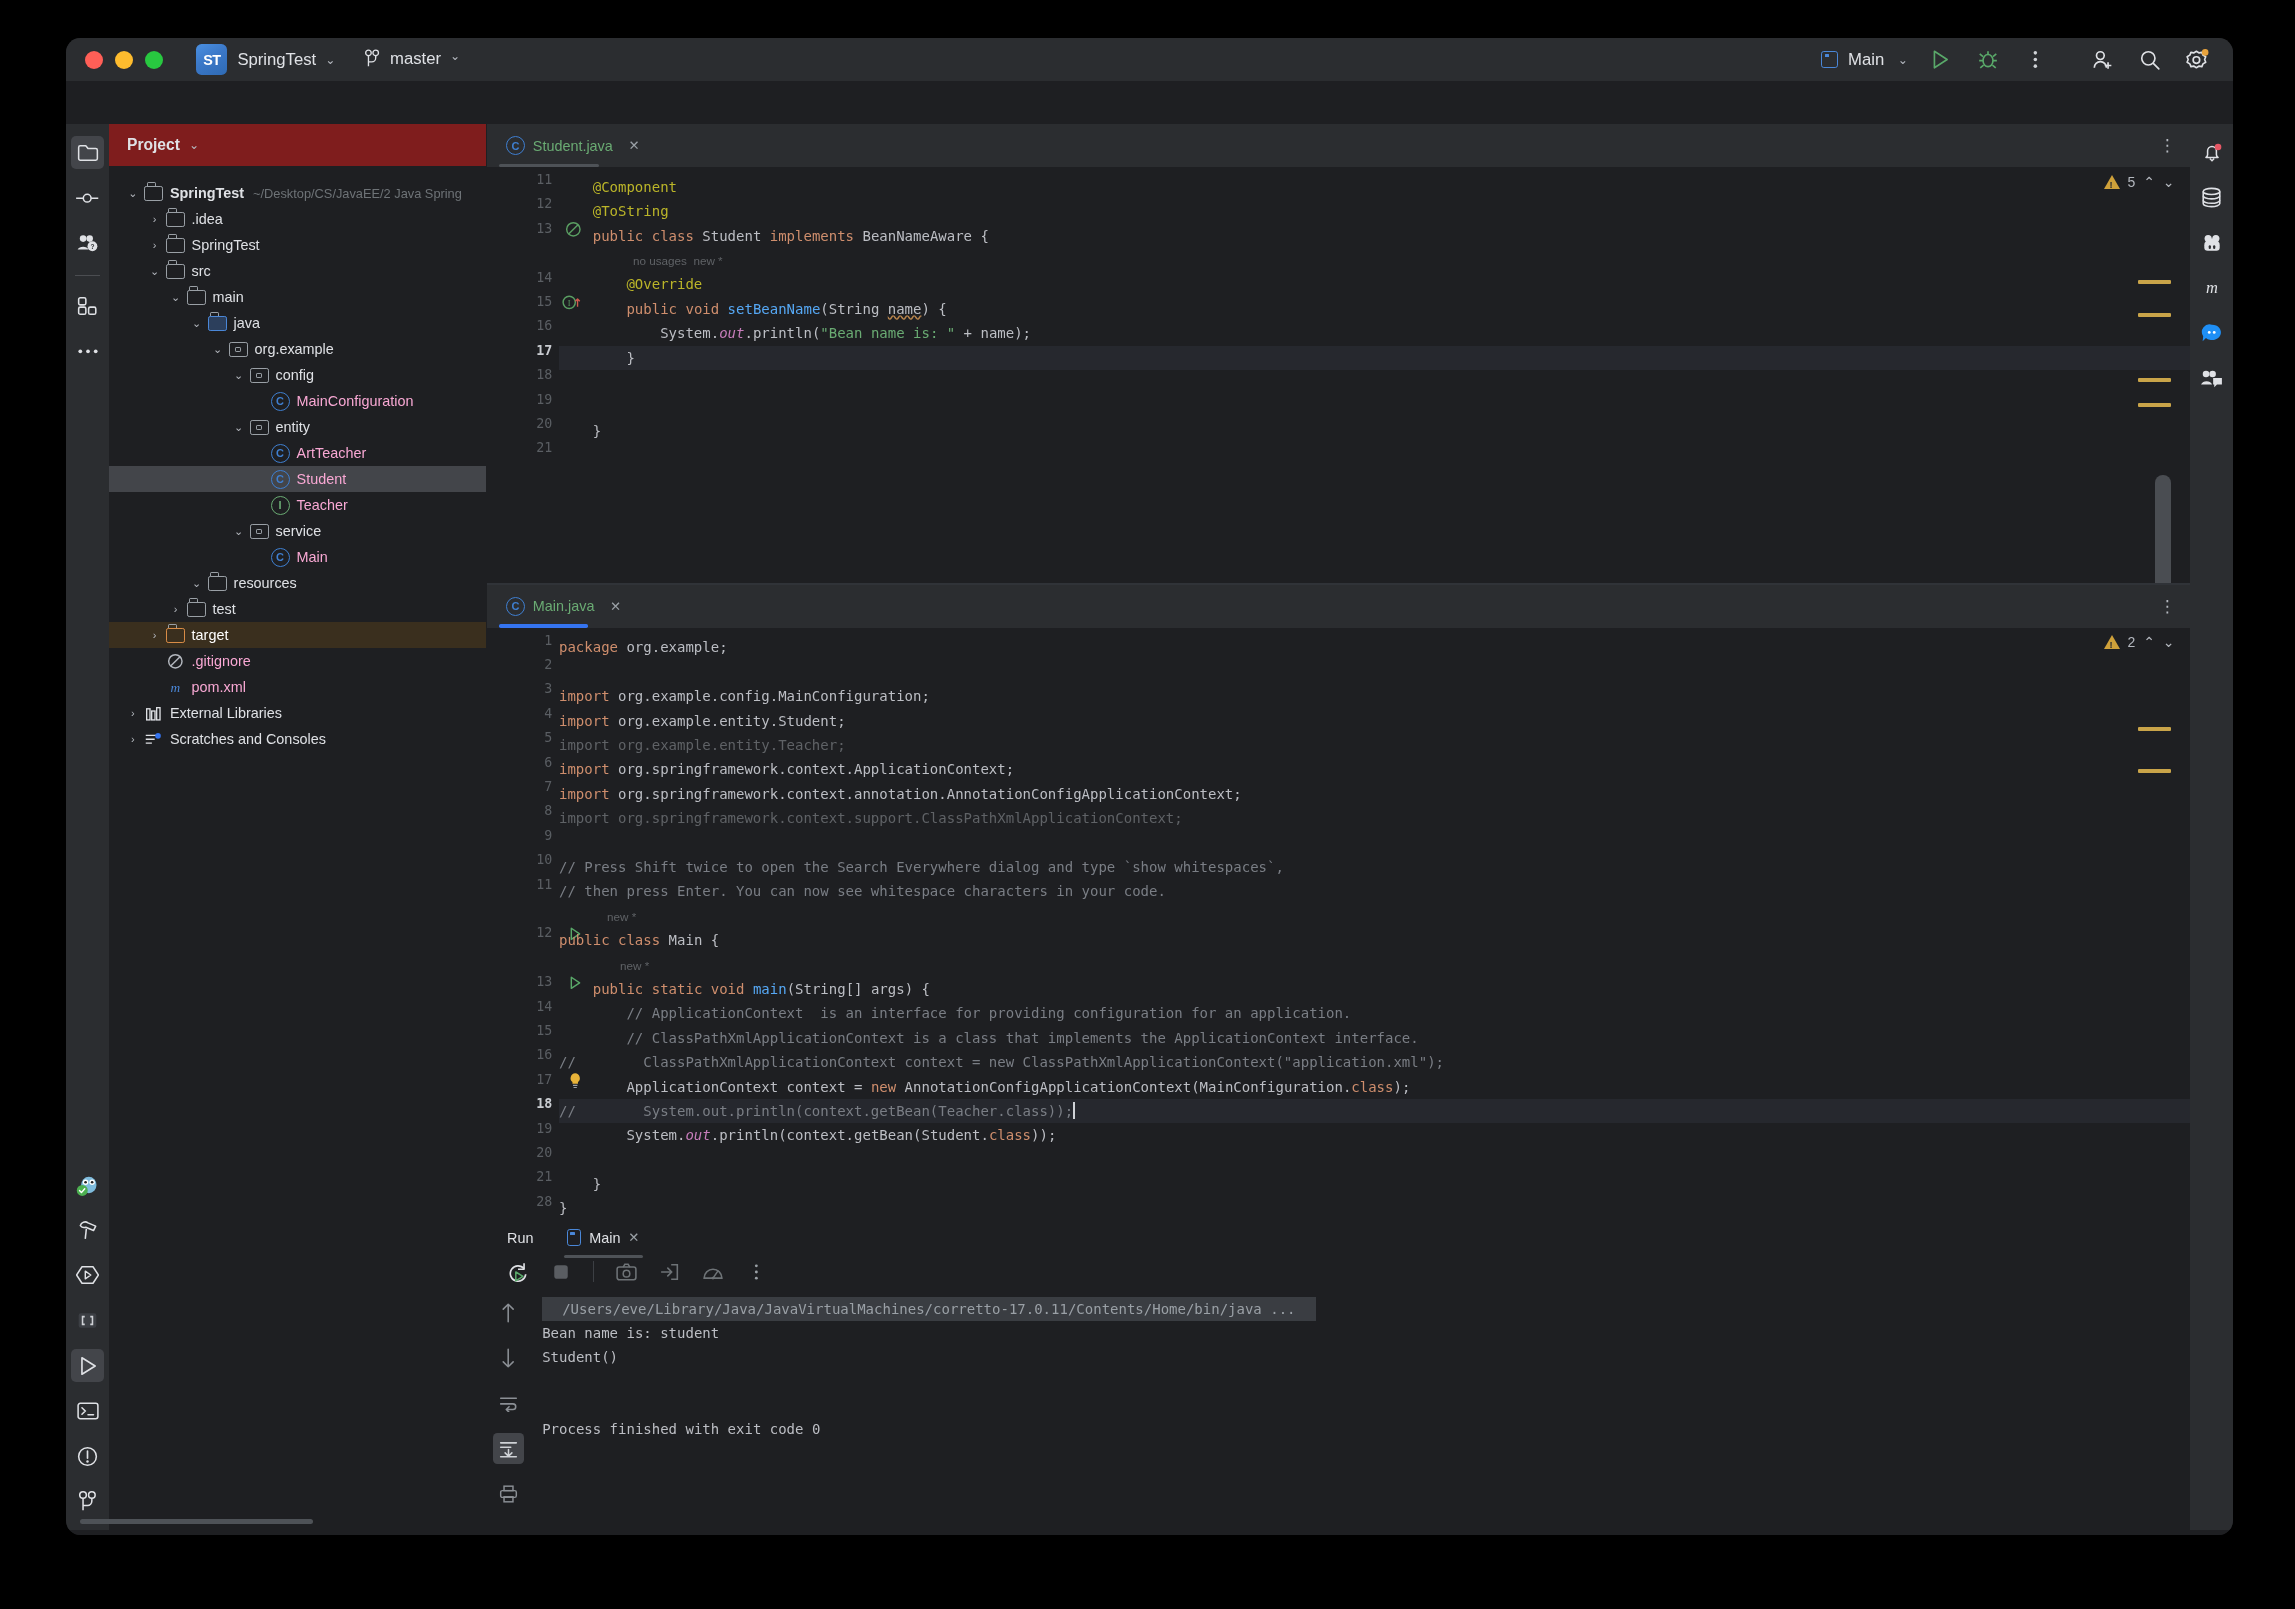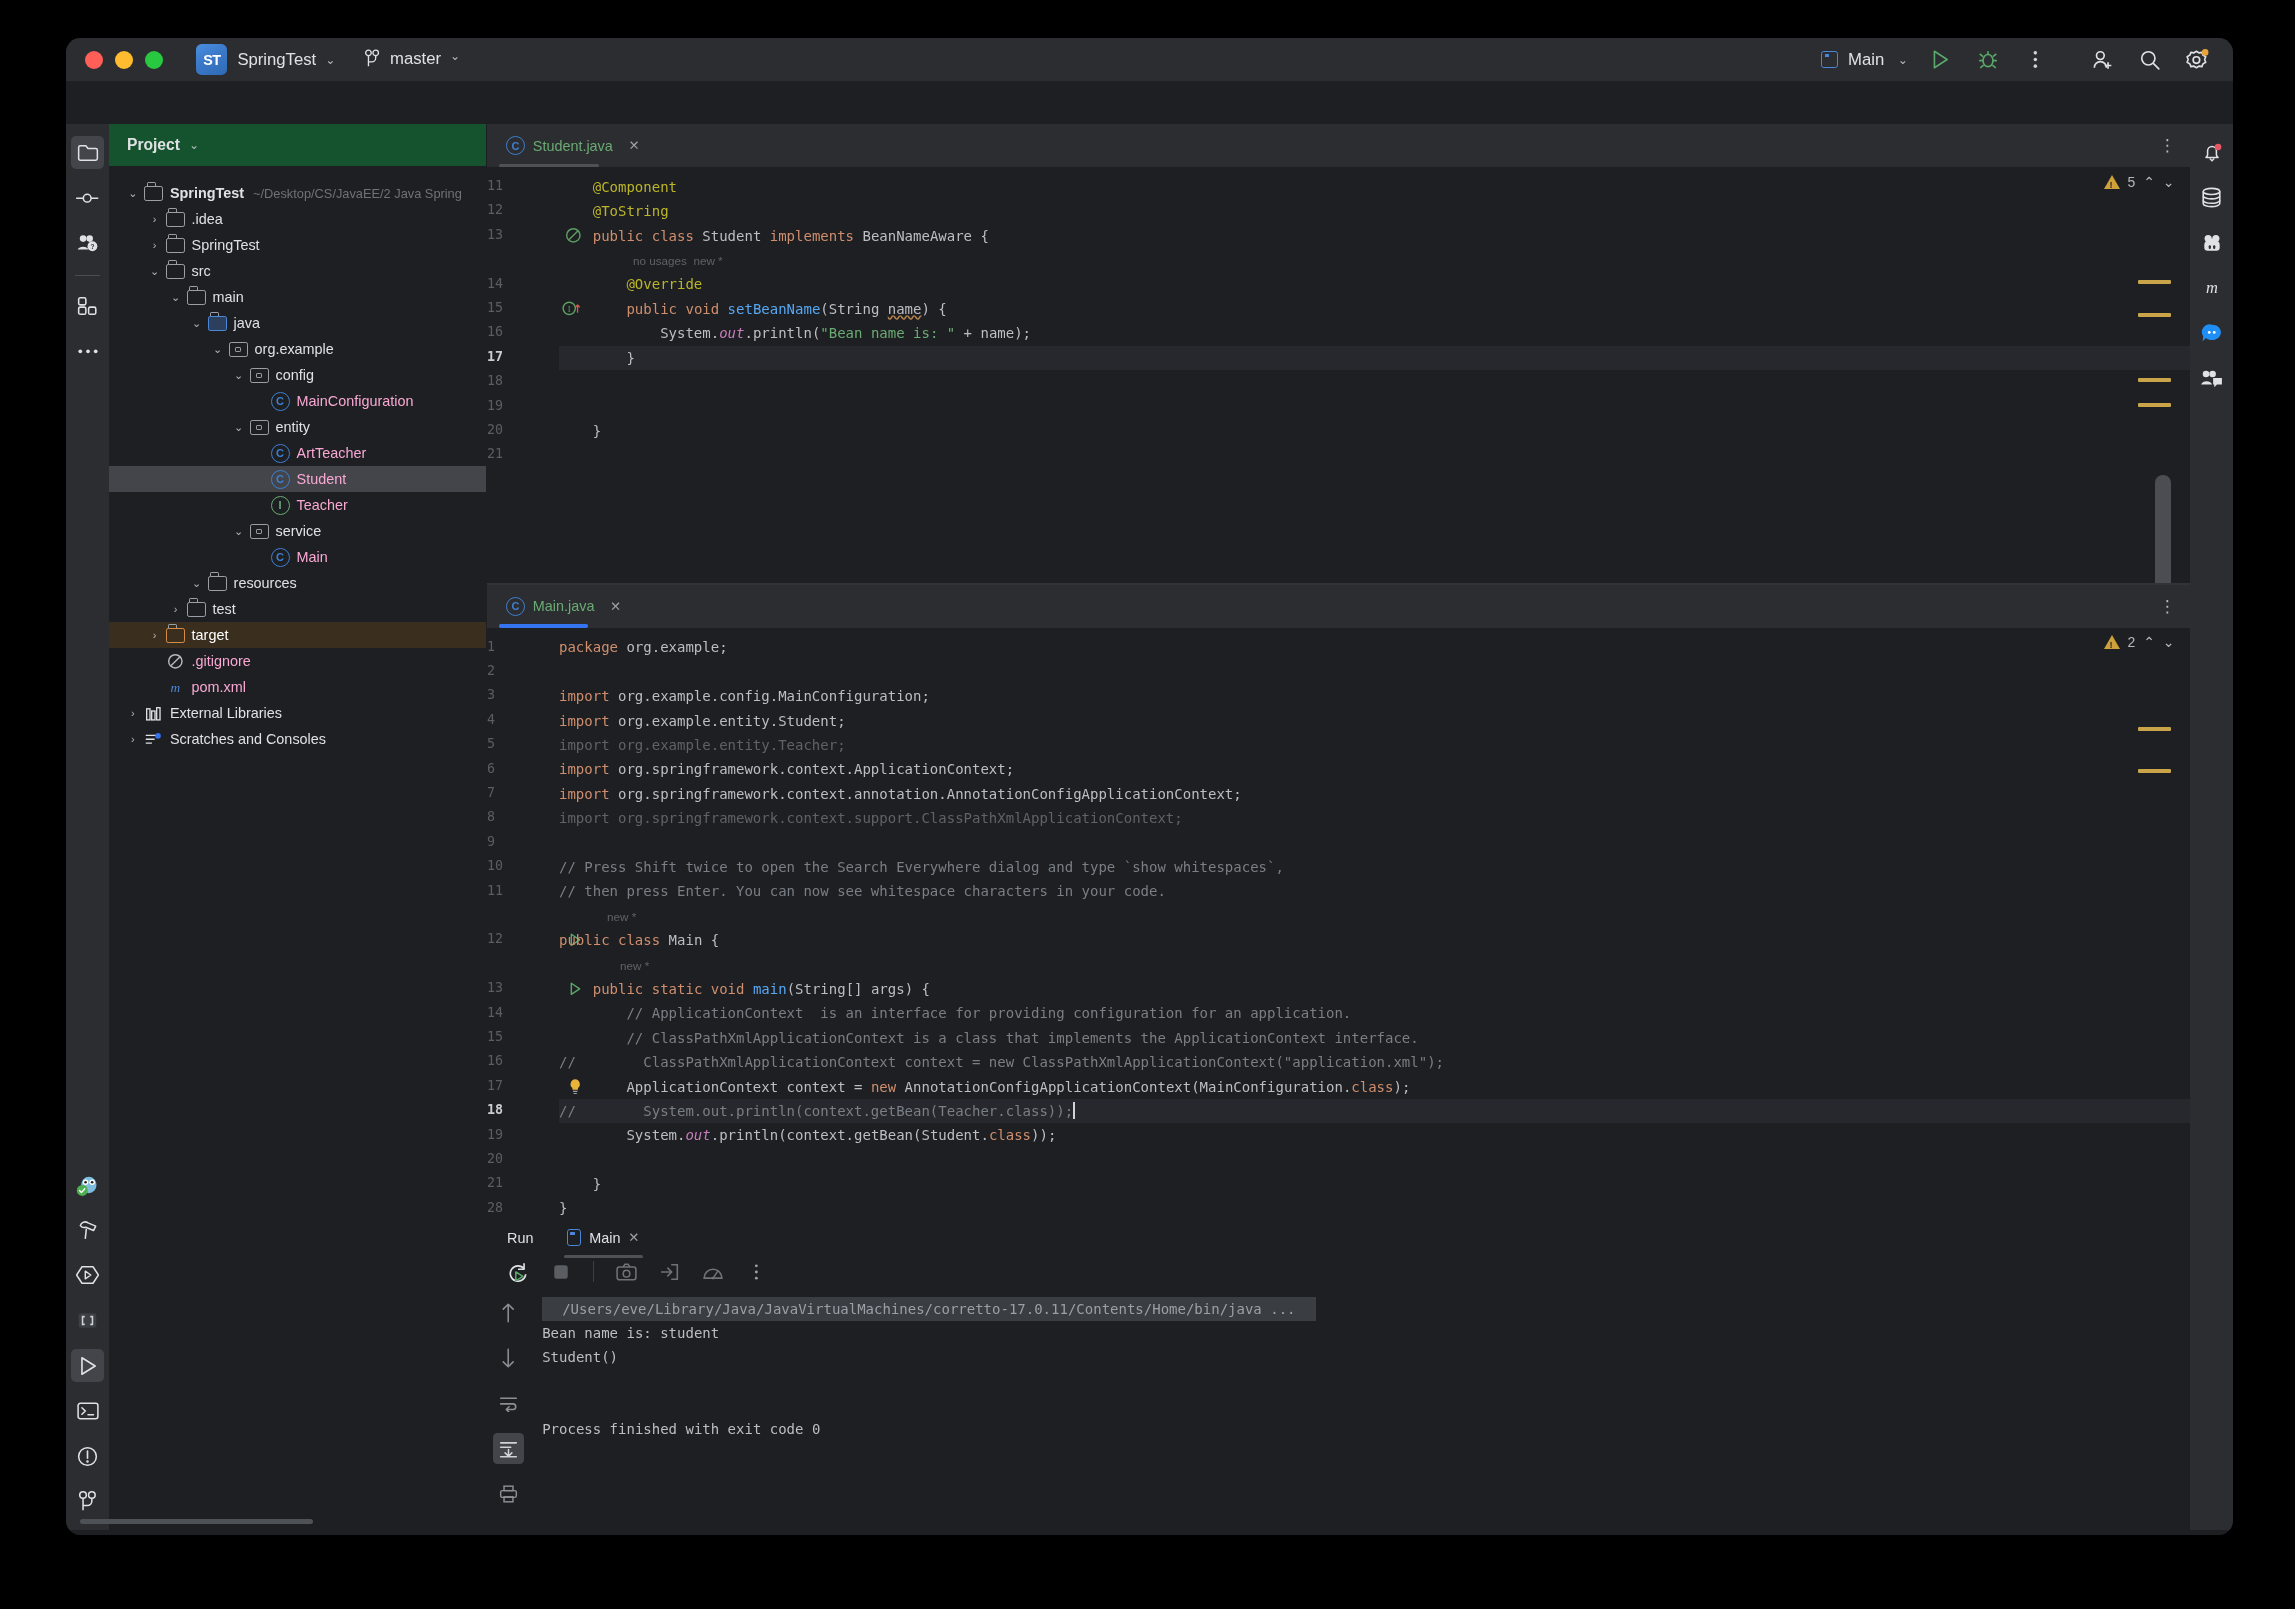--- a/index.html
+++ b/index.html
@@ -46,21 +46,21 @@
   .lstrip .sp{flex:1}
   .strip-ico{width:33px;height:33px;display:flex;align-items:center;justify-content:center;
      margin-bottom:12.2px;border-radius:5px;cursor:pointer;}
   .strip-ico.active{background:#43454a;}
   .striprule{width:24.4px;height:1.1px;background:#4b4d51;margin:3.3px 0 13.3px;}
 
   
   .projpanel { width:378px; background:#1e1f22; display:flex; flex-direction:column;
      border-right:0.6px solid #1e1f22;}
   .projhdr { height:42px; display:flex; align-items:center; padding-left:18px; gap:9px;
-     background:#14532d; }
+     background:#7f1d1d; }
   .projhdr .t{color:#dfe1e5;font-size:15.6px;font-weight:700;}
   .tree { flex:1; padding-top:14.4px; overflow:hidden; position:relative;}
   .trow { height:26px; display:flex; align-items:center; font-size:14.4px; color:#dfe1e5;
      white-space:nowrap; cursor:pointer; padding-right:5.6px;}
   .trow.sel { background:#43454a; }
   .trow.target-hl { background:#3a2f1e; }
   .tarrow{width:19px;flex:0 0 19px;display:flex;align-items:center;justify-content:center;
      color:#b4b8bf;font-size:11px;}
   .ticon{width:22px;flex:0 0 22px;display:flex;align-items:center;justify-content:center;margin-right:5.6px;}
   .tpath{color:#6e7377;font-size:12.8px;margin-left:9px;}
@@ -73,21 +73,21 @@
   .editcol{flex:1; display:flex; flex-direction:column; background:#1e1f22; min-width:0;}
   .edpane{display:flex;flex-direction:column;min-height:0;position:relative;}
   .edtabs{height:43px;background:#2b2d30;display:flex;align-items:center;position:relative;}
   .edtab{display:flex;align-items:center;gap:7.8px;padding:0 15.6px 0 19px;height:43px;
      font-size:14.4px;color:#6aab73;cursor:pointer;position:relative;}
   .edtab .x{color:#9aa0a6;font-size:13.3px;margin-left:7.8px;}
   .edtab .underline{position:absolute;left:12.2px;right:12.2px;bottom:0;height:3.3px;border-radius:1.7px;}
   .edtabs .kebab{margin-left:auto;margin-right:14.4px;color:#b4b8bf;font-size:16.7px;letter-spacing:0;cursor:pointer;}
 
   .edbody{flex:1;display:flex;position:relative;background:#1e1f22;min-height:0;overflow:hidden;}
-  .gutter{width:72px;flex:0 0 72px;text-align:left;padding-top:7px;position:relative;}
+  .gutter{width:72px;flex:0 0 72px;text-align:right;padding-top:1px;position:relative;}
   .gnum{height:24.4px;line-height:24.4px;color:#5a5e63;font-size:13.3px;padding-right:6.7px;
      font-family:"DejaVu Sans Mono", monospace;}
   .gnum.cur{color:#c9ccd1;font-weight:700;}
   .gmark{position:absolute;right:-23px;top:0;height:24.4px;display:flex;align-items:center;}
   .codecol{flex:1;padding-top:7.8px;position:relative;min-width:0;overflow:hidden;}
   .cl{height:24.4px;line-height:24.4px;font-family:"DejaVu Sans Mono", monospace;font-size:14px;
      color:#bcbec4;white-space:pre;}
   .cl.hl{background:#26282e;}
   .inlayhint{color:#5f6266;font-size:11.7px;font-family:"Liberation Sans",sans-serif;margin-left:48px;}
   .kw{color:#cf8e6d;} .str{color:#6aab73;} .cmt{color:#7a7e85;} .anno{color:#bbb529;}

